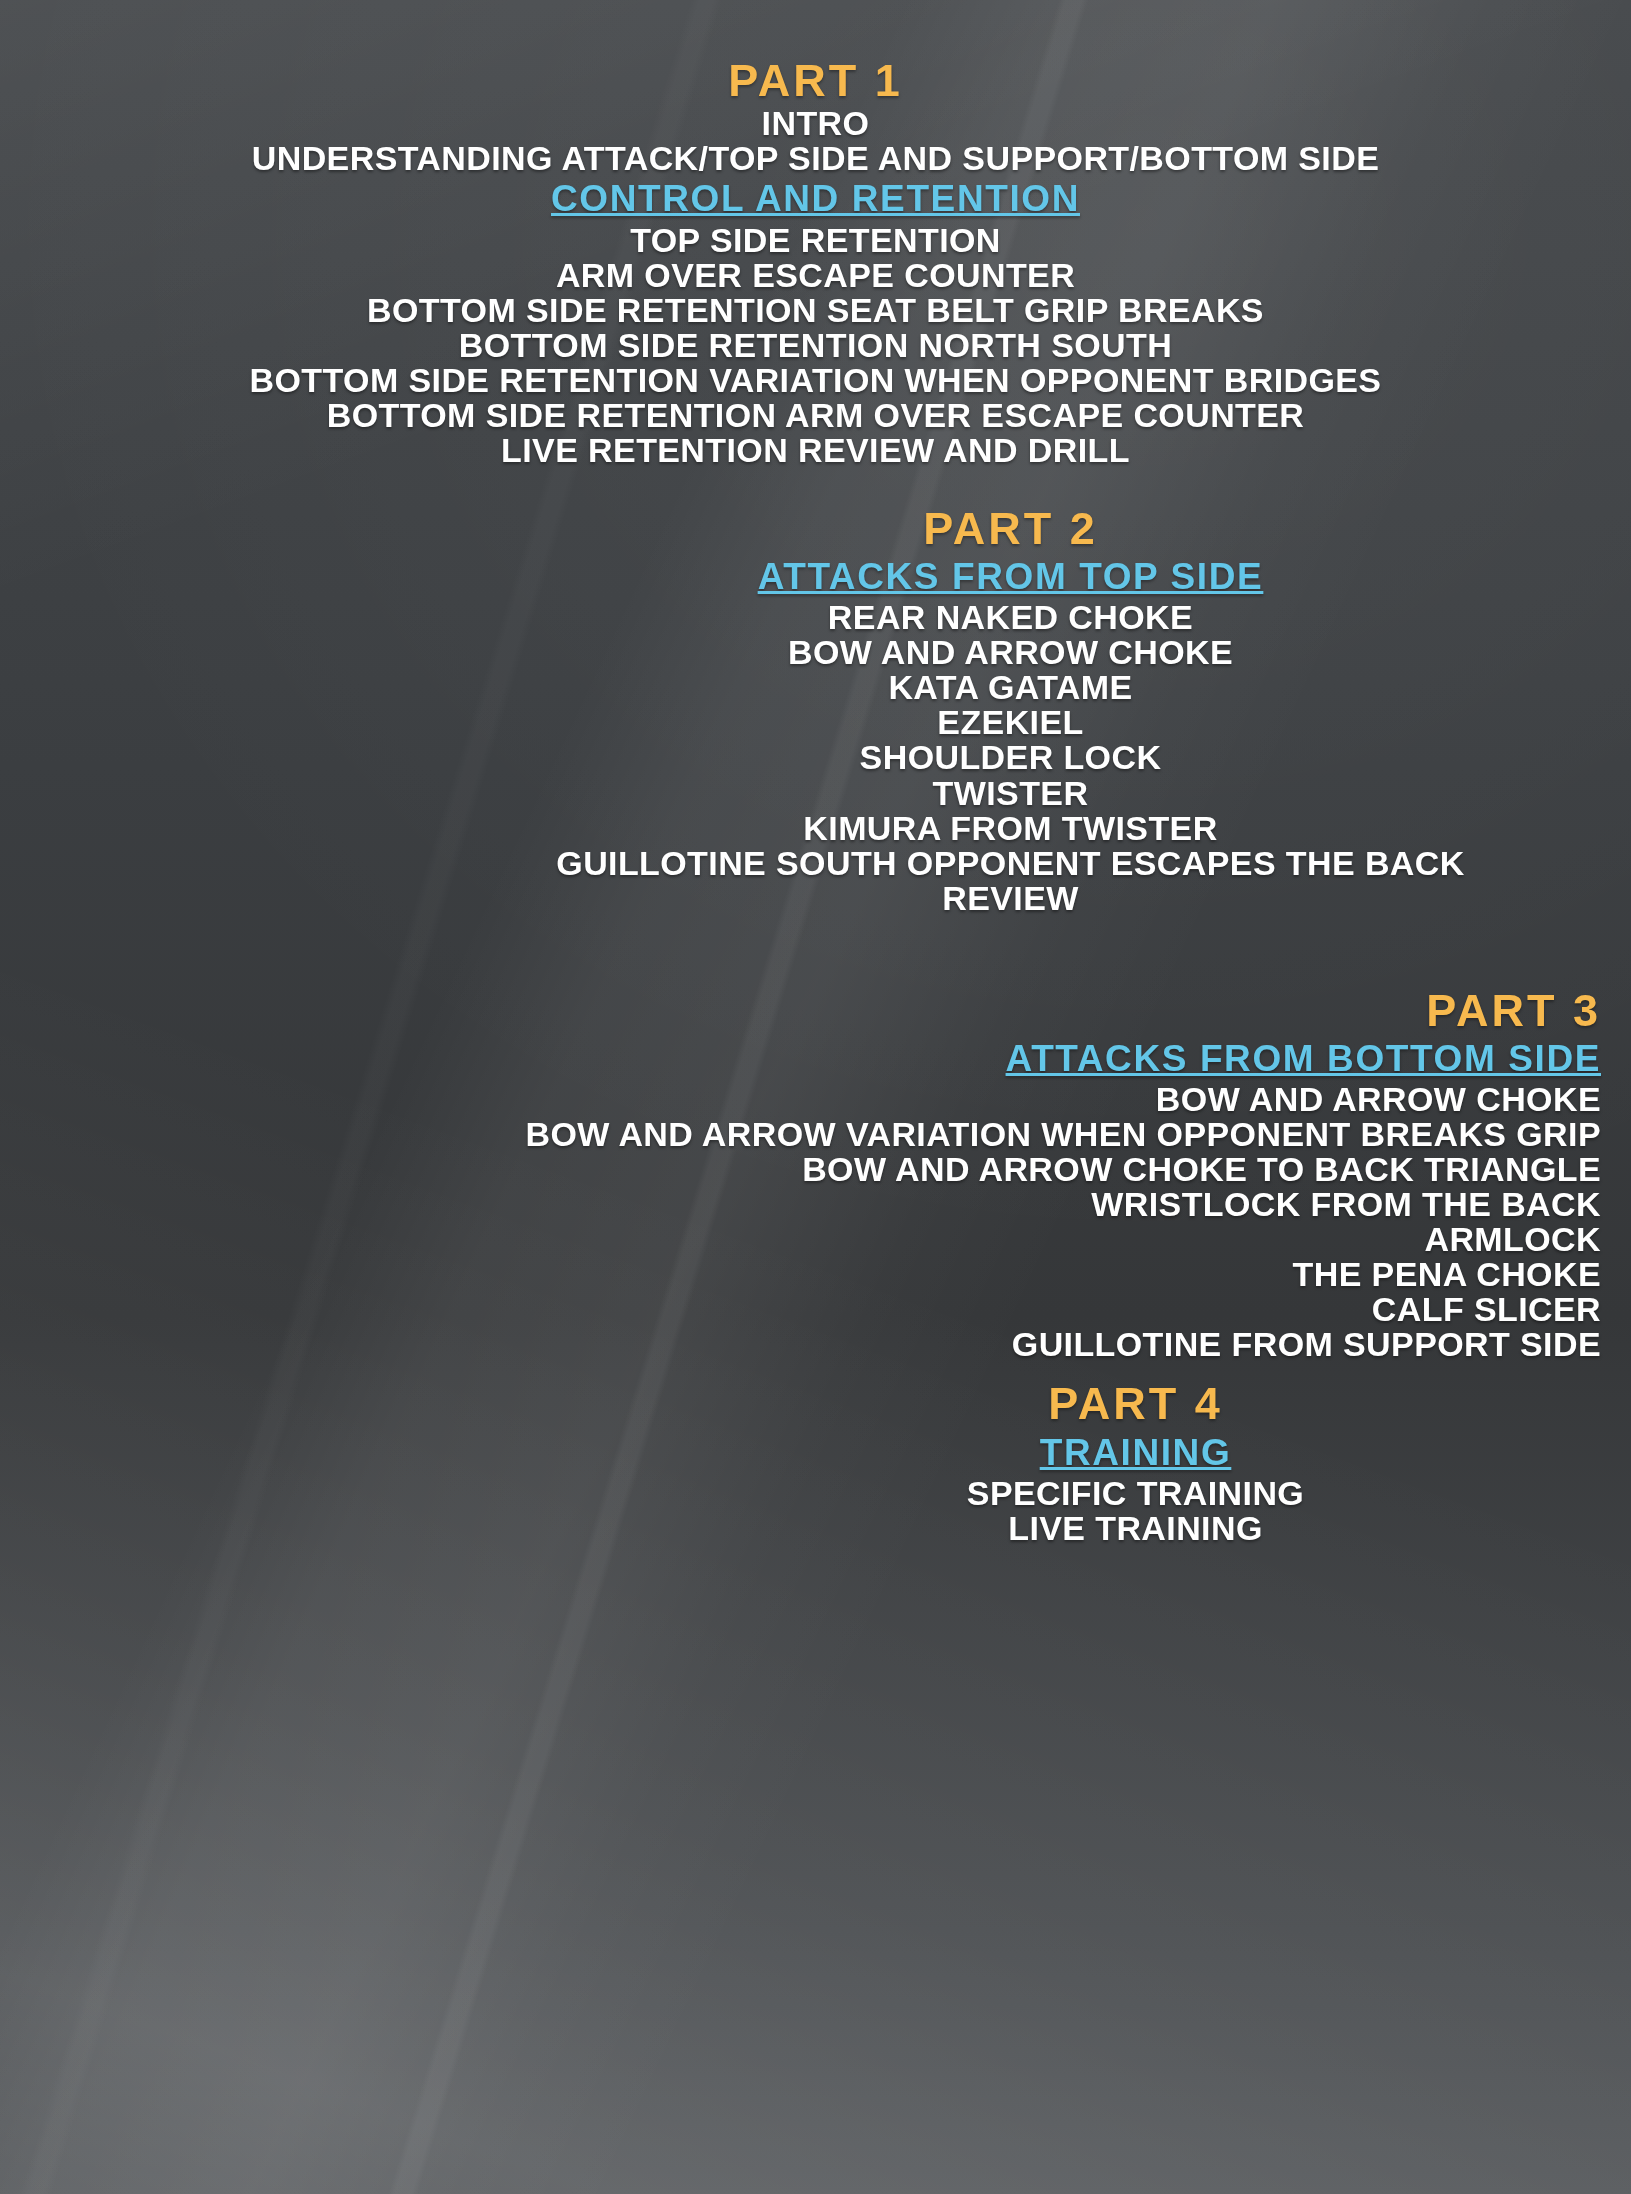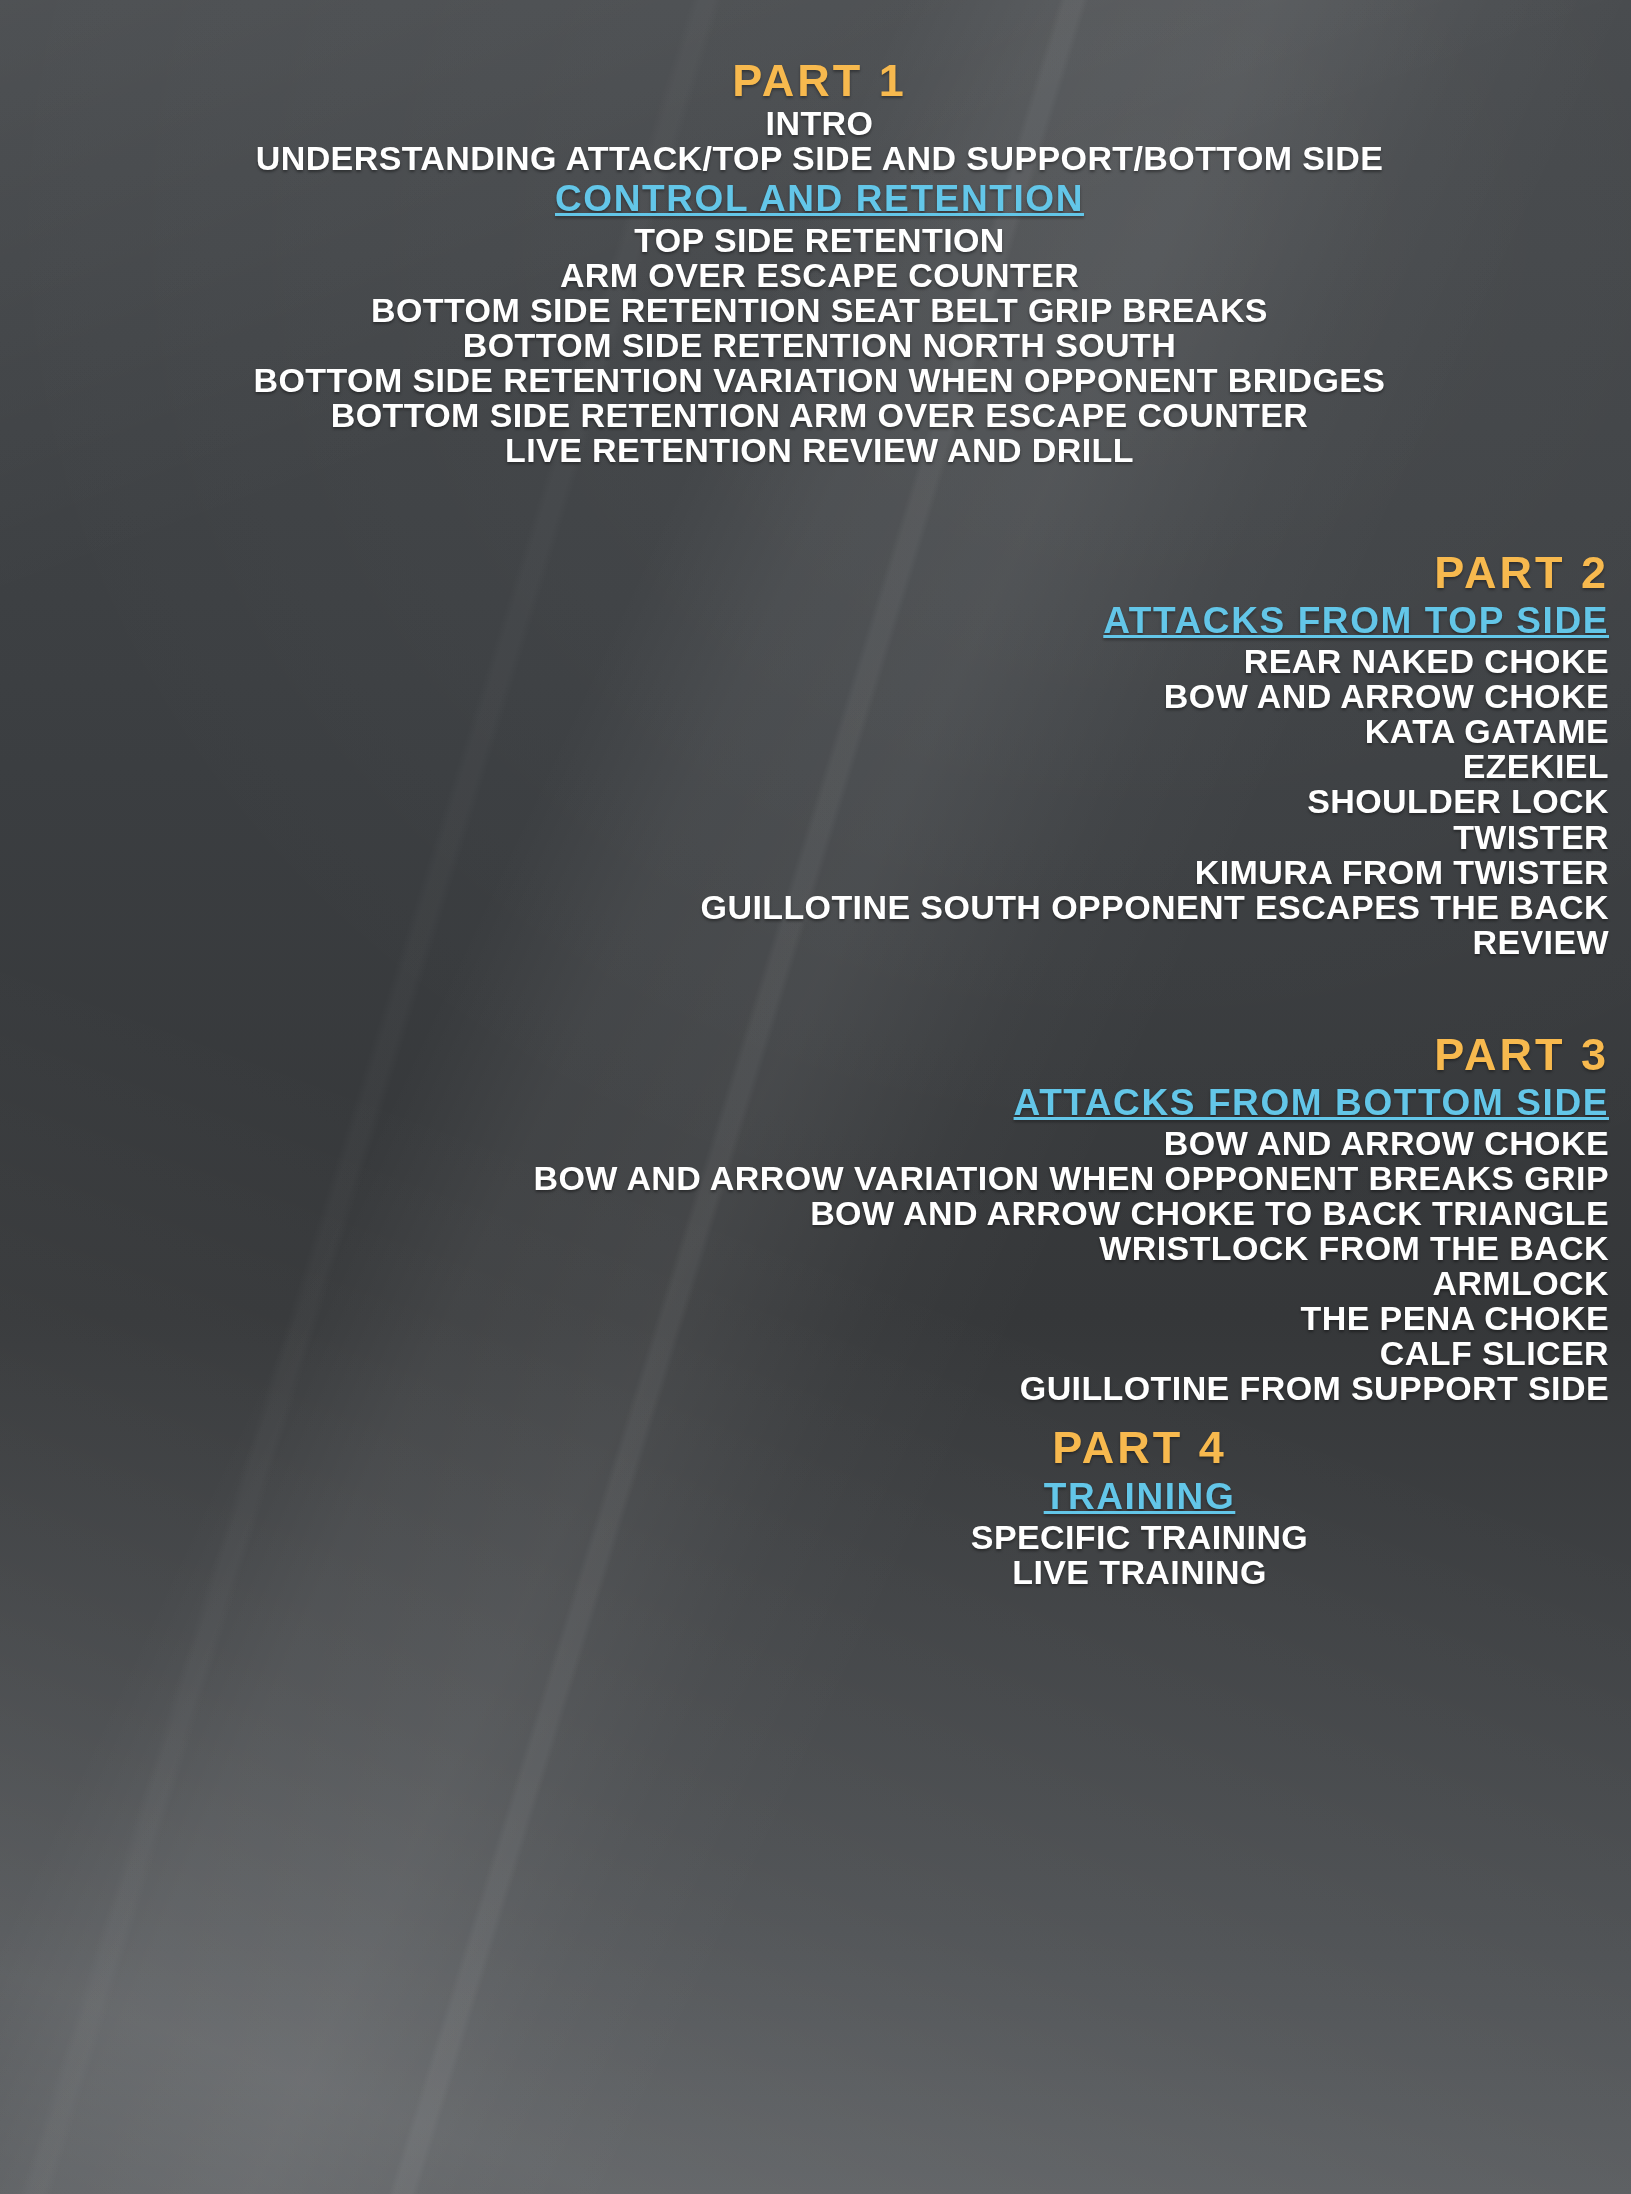--- a/index.html
+++ b/index.html
@@ -48,21 +48,21 @@
       linear-gradient(107deg, rgba(0,0,0,0) 0 30%, rgba(255,255,255,0.025) 30.4% 31%, rgba(0,0,0,0) 31.4% 100%);
     pointer-events: none;
   }
 
   #content {
     position: relative;
     z-index: 2;
     width: 100%;
     height: 100%;
     box-sizing: border-box;
-    padding: 56px 22px 30px 30px;
+    padding: 56px 30px 30px 30px;
   }
 
   .part {
     margin: 0;
   }
   .part-heading {
     color: #f7b94e;
     font-size: 45px;
     font-weight: bold;
     letter-spacing: 3px;
@@ -80,21 +80,21 @@
   }
   .item {
     color: #ffffff;
     font-size: 34px;
     font-weight: bold;
     letter-spacing: 0.4px;
     line-height: 1.03;
     text-shadow: 0 2px 3px rgba(0,0,0,0.4);
   }
   .block1 { text-align: center; padding-left: 0px; }
-  .block2 { text-align: right; padding-left: 390px; margin-top: 80px; }
+  .block2 { text-align: center; padding-left: 390px; margin-top: 36px; }
   .block3 { text-align: right; padding-left: 10px; margin-top: 70px; }
   .block4 { text-align: center; padding-left: 640px; margin-top: 17px; }
 </style>
 </head>
 <body>
 
 <div id="bg"></div>
 
 <div id="content">
 

